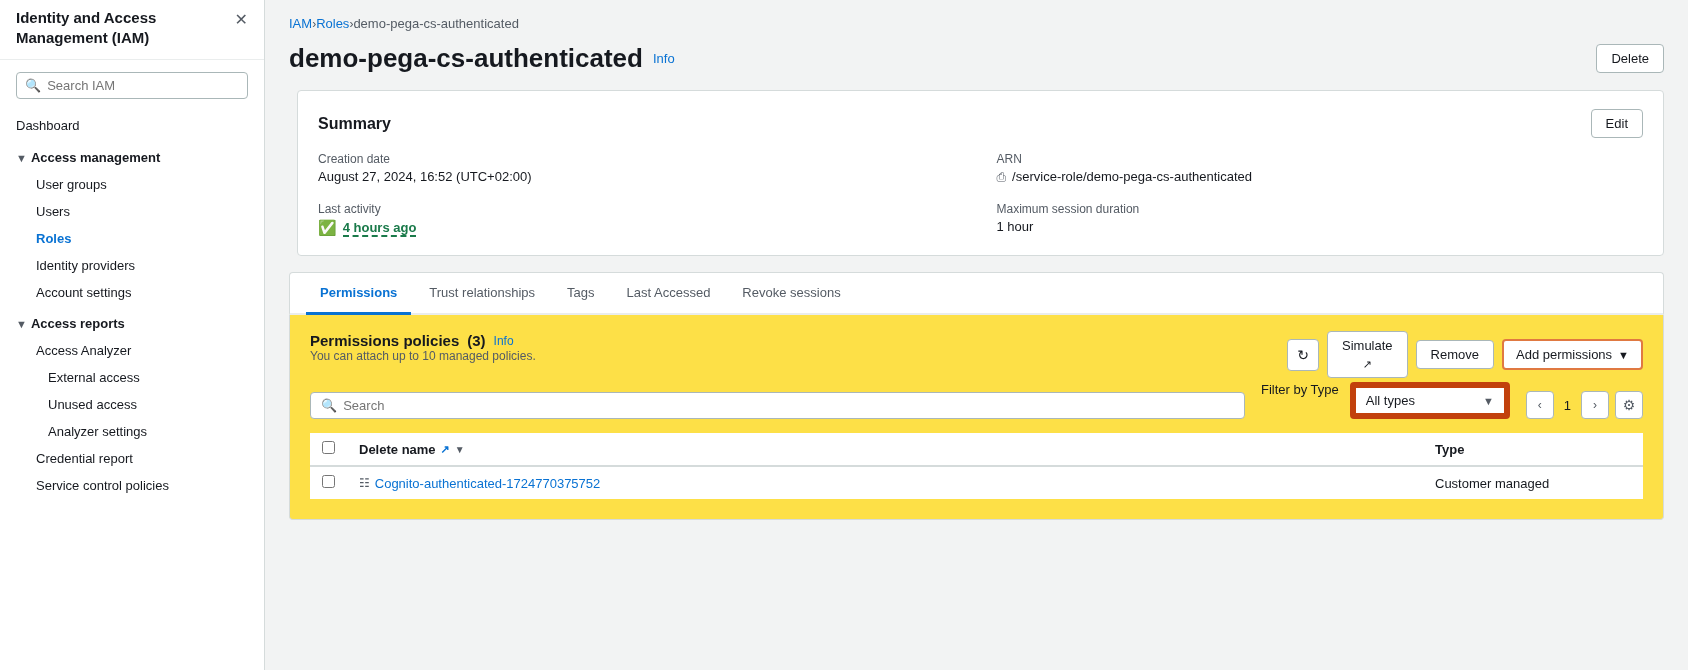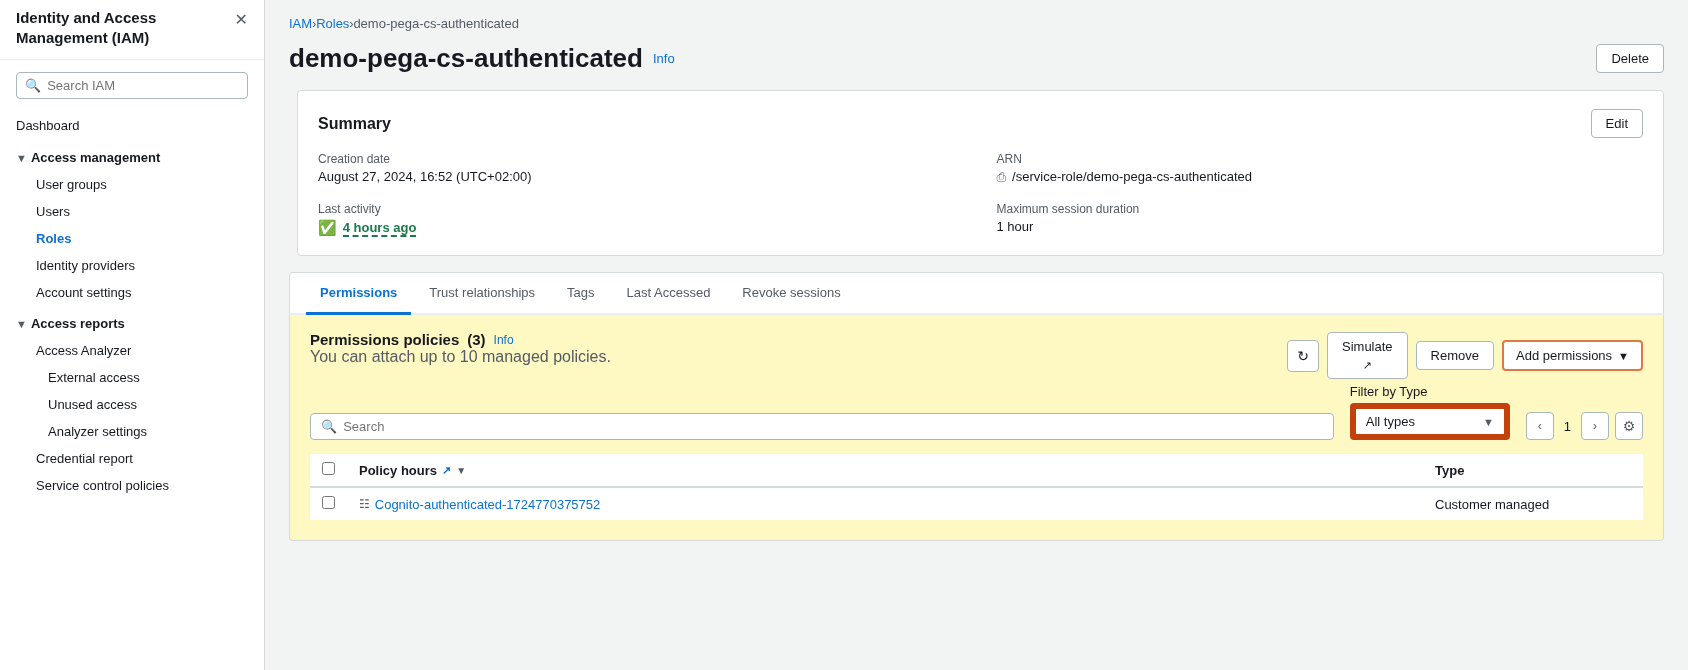--- a/index.html
+++ b/index.html
@@ -218,41 +218,41 @@
       margin-bottom: -2px;
     }
     .tab.active {
       color: #0972d3;
       border-bottom: 3px solid #0972d3;
       font-weight: 600;
     }
 
     
     .permissions-panel {
-      background: #fef9c3;
+      background: #fde047;
       border: 1px solid #d5dbdb;
       border-top: none;
       border-radius: 0 0 4px 4px;
       padding: 16px 20px 20px 20px;
     }
     .permissions-header {
       display: flex;
       align-items: center;
       justify-content: space-between;
       margin-bottom: 4px;
     }
     .permissions-title {
       font-size: 15px;
       font-weight: 700;
       display: flex;
       align-items: center;
       gap: 8px;
     }
     .permissions-subtitle {
-      font-size: 16px;
+      font-size: 12px;
       color: #545b64;
       margin-bottom: 14px;
     }
     .permissions-actions {
       display: flex;
       align-items: center;
       gap: 8px;
     }
     .icon-btn {
       border: 1px solid #aab7b8;
@@ -369,21 +369,21 @@
       text-decoration: none;
       display: flex;
       align-items: center;
       gap: 5px;
     }
     .sort-icon { font-size: 10px; color: #545b64; }
     .th-flex { display: flex; align-items: center; gap: 5px; }
 
     .filter-section { display: flex; align-items: flex-end; gap: 16px; width: 100%; }
     .search-wrap { flex: 1; }
-    .filter-type-wrap { display: flex; flex-direction: column; }
+    .filter-type-wrap { display: flex; flex-direction: row; gap: 11px; }
   </style>
 </head>
 <body>
 
 <aside class="sidebar">
   <div class="sidebar-header">
     <span class="sidebar-title">Identity and Access<br>Management (IAM)</span>
     <span class="sidebar-close">✕</span>
   </div>
   <div class="sidebar-search-wrapper">
@@ -525,21 +525,21 @@
 
       <div class="table-wrap">
         <table class="policy-table">
           <thead>
             <tr>
               <th style="width:36px;">
                 <input type="checkbox" style="">
               </th>
               <th>
                 <div class="th-flex">
-                  <span>Policy hours</span>
+                  <span>Delete name</span>
                   <span style="font-size:11px;color:#0972d3;">↗</span>
                   <span class="sort-icon">▼</span>
                 </div>
               </th>
               <th style="width:220px;">Type</th>
             </tr>
           </thead>
           <tbody>
             <tr class="table-row">
               <td>

